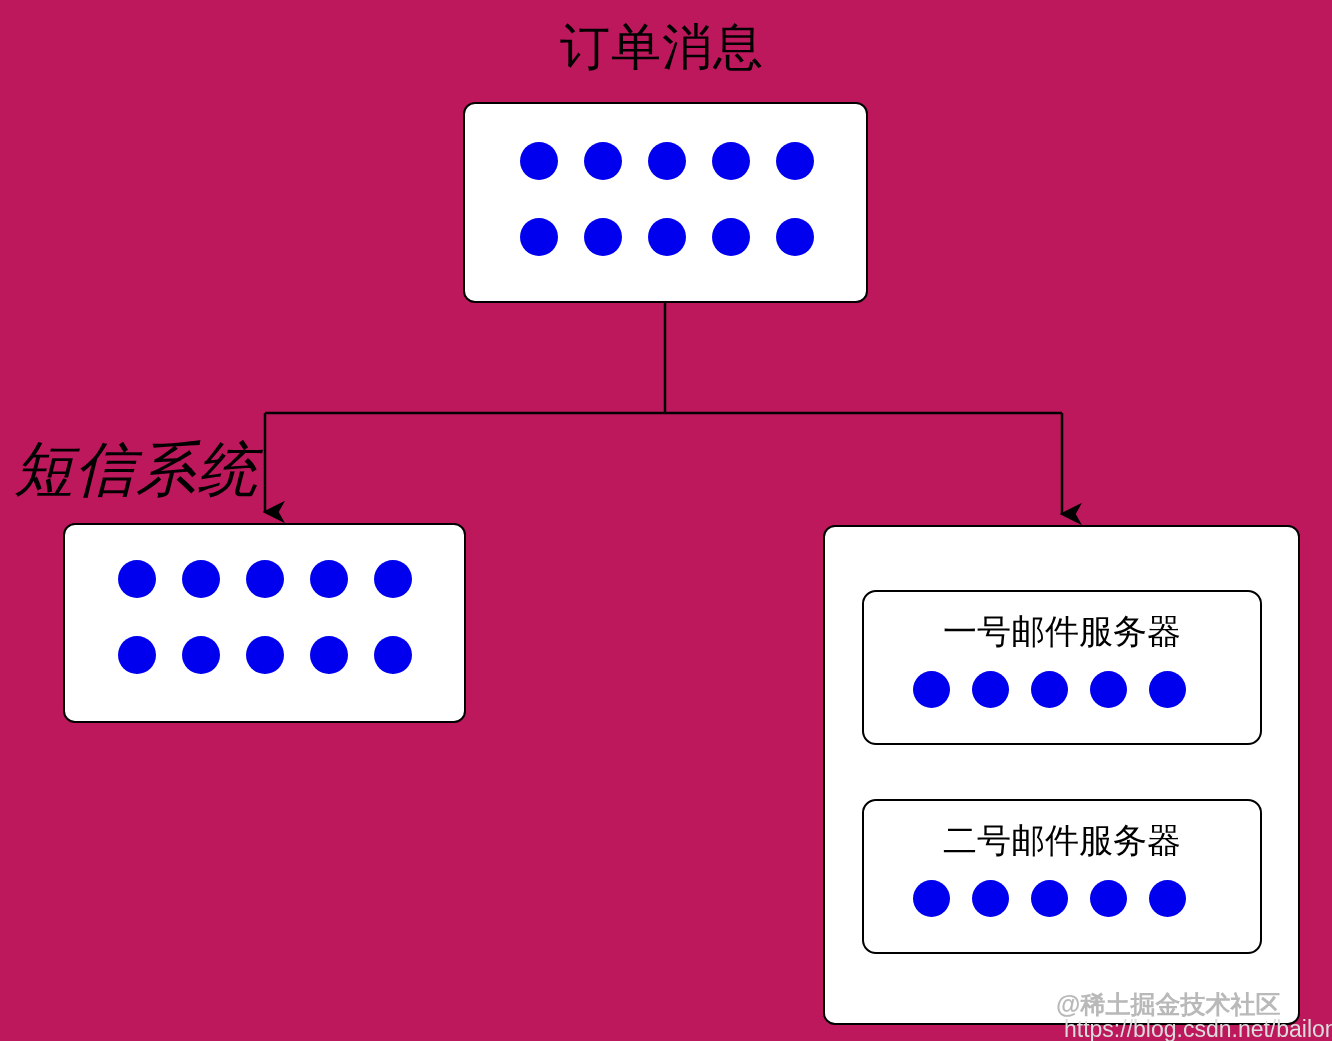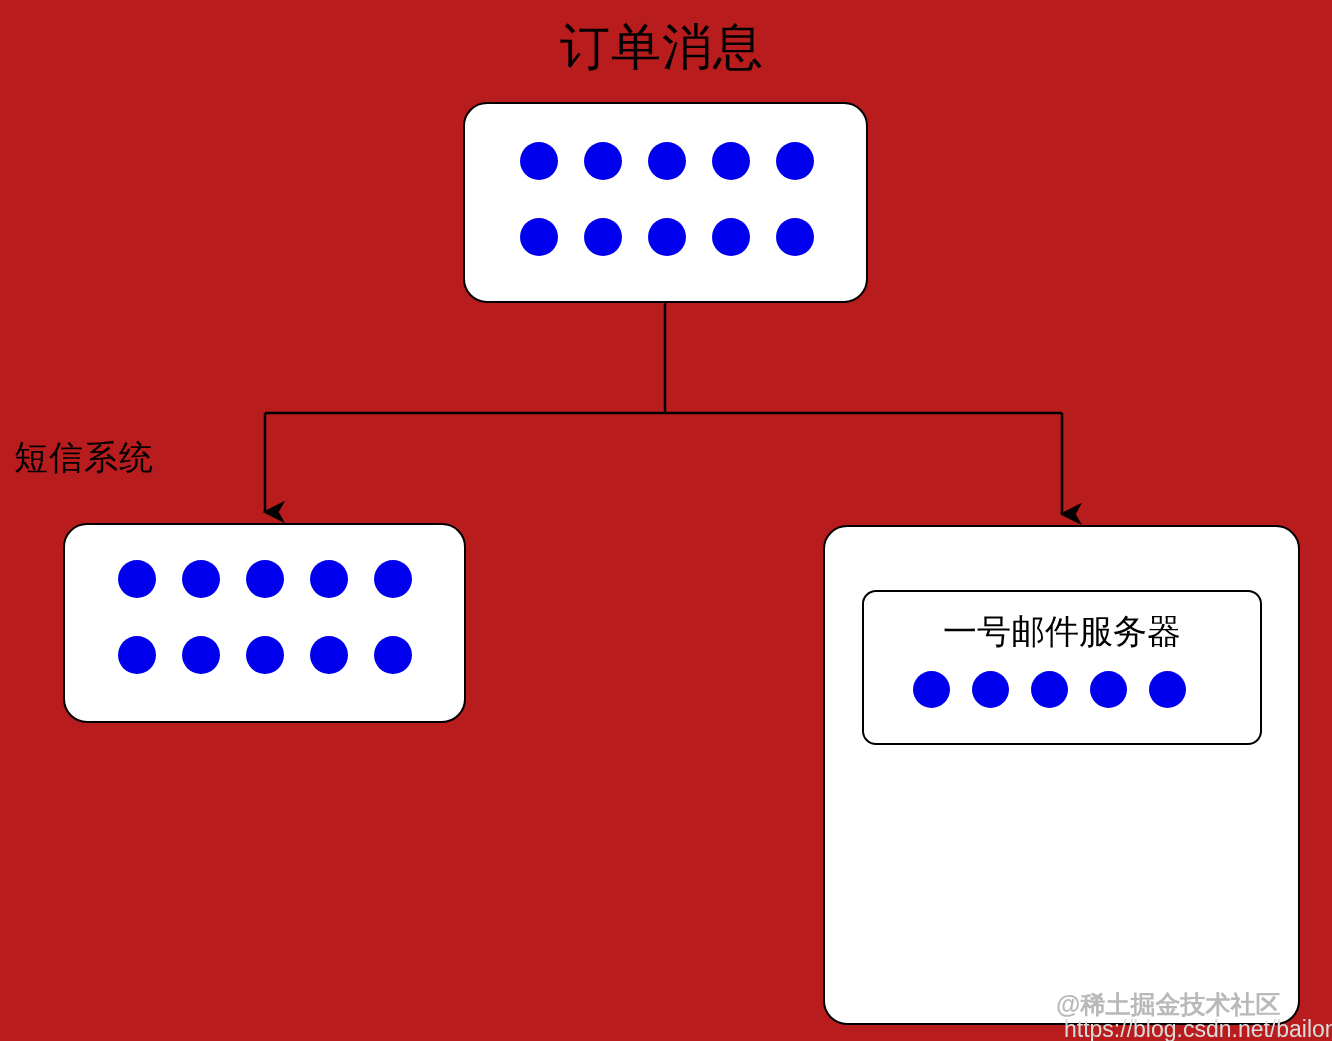--- a/index.html
+++ b/index.html
@@ -4,50 +4,51 @@
 <style>
   html, body {
     margin: 0;
     padding: 0;
     background: #ffffff;
   }
   #canvas {
     position: relative;
     width: 1332px;
     height: 1041px;
-    background: #b91c1c;
+    background: #be185d;
     overflow: hidden;
     font-family: "Liberation Sans", "DejaVu Sans", sans-serif;
   }
 
   
   .node-box {
     position: absolute;
     box-sizing: border-box;
     border: 2.5px solid #000000;
-    border-radius: 24px;
+    border-radius: 12px;
     background: #ffffff;
   }
   .node-box.inner {
     border-width: 2px;
     border-radius: 14px;
   }
   .caption {
     position: absolute;
     color: #000000;
     white-space: nowrap;
     line-height: 1;
   }
   .title-text {
     font-size: 50px;
     letter-spacing: 1px;
   }
   .group-label {
-    font-size: 34px;
+    font-size: 60px;
     letter-spacing: 1px;
+    font-style: italic;
   }
   .box-title {
     position: absolute;
     left: 0;
     right: 0;
     text-align: center;
     font-size: 34px;
     color: #000000;
     white-space: nowrap;
     line-height: 1;
@@ -166,18 +167,30 @@
         <div class="dot-row" style="gap:22px;">
           <span class="dot" style="width:37px;height:37px;"></span>
           <span class="dot" style="width:37px;height:37px;"></span>
           <span class="dot" style="width:37px;height:37px;"></span>
           <span class="dot" style="width:37px;height:37px;"></span>
           <span class="dot" style="width:37px;height:37px;"></span>
         </div>
       </div>
     </div>
 
+    <div class="node-box inner" style="left:37px; top:272px; width:400px; height:155px;">
+      <div class="box-title" style="top:22px;">二号邮件服务器</div>
+      <div class="dot-grid" style="left:49px; top:79px;">
+        <div class="dot-row" style="gap:22px;">
+          <span class="dot" style="width:37px;height:37px;"></span>
+          <span class="dot" style="width:37px;height:37px;"></span>
+          <span class="dot" style="width:37px;height:37px;"></span>
+          <span class="dot" style="width:37px;height:37px;"></span>
+          <span class="dot" style="width:37px;height:37px;"></span>
+        </div>
+      </div>
+    </div>
   </div>
 
   <div class="watermark" style="left:1056px; top:992px;font-weight:bold;">@稀土掘金技术社区</div>
   <div class="watermark-url" style="left:1064px; top:1018px;">https://blog.csdn.net/bailong_cavalry</div>
 
 </div>
 
 </body></html>

